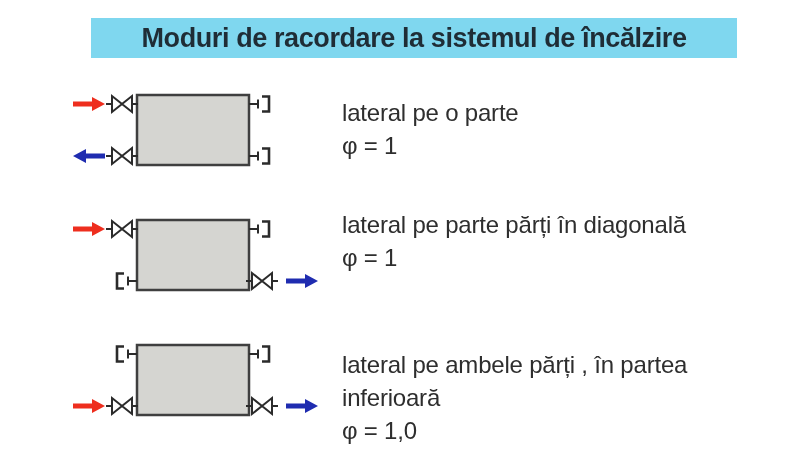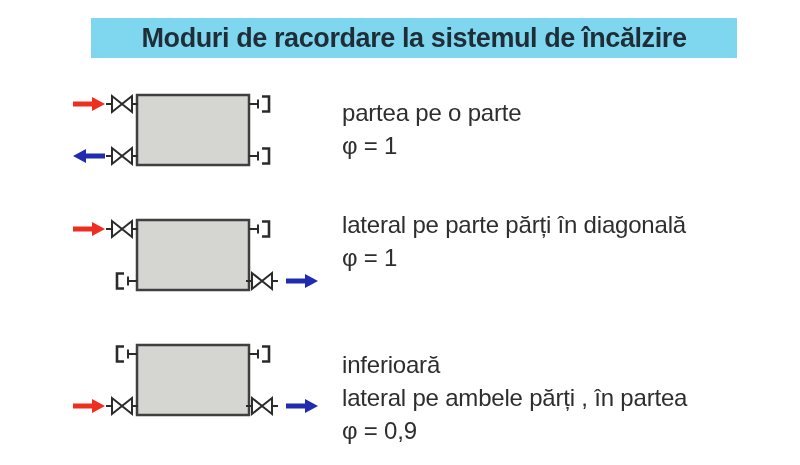--- a/index.html
+++ b/index.html
@@ -90,21 +90,21 @@
   <svg class="diagram d1" viewBox="0 0 280 84">
     <rect class="radiator" x="71" y="7" width="112" height="70"></rect>
     <use href="#arrow-r" x="7" y="16" style="fill:var(--supply-arrow,#ee2e1e)"></use>
     <use href="#valve" x="56" y="16"></use>
     <use href="#arrow-l" x="7" y="68" style="fill:var(--return-arrow,#1f2cb0)"></use>
     <use href="#valve" x="56" y="68"></use>
     <use href="#plug-r" x="183" y="16"></use>
     <use href="#plug-r" x="183" y="68"></use>
   </svg>
   <div class="caption c1">
-    <div>partea pe o parte</div>
+    <div>lateral pe o parte</div>
     <div>φ = 1</div>
   </div>
 
   <svg class="diagram d2" viewBox="0 0 280 84">
     <rect class="radiator" x="71" y="7" width="112" height="70"></rect>
     <use href="#arrow-r" x="7" y="16" style="fill:var(--supply-arrow,#ee2e1e)"></use>
     <use href="#valve" x="56" y="16"></use>
     <use href="#plug-r" x="183" y="16"></use>
     <use href="#plug-l" x="71" y="68"></use>
     <use href="#valve" x="196" y="68"></use>
@@ -118,18 +118,18 @@
   <svg class="diagram d3" viewBox="0 0 280 84">
     <rect class="radiator" x="71" y="7" width="112" height="70"></rect>
     <use href="#plug-l" x="71" y="16"></use>
     <use href="#plug-r" x="183" y="16"></use>
     <use href="#arrow-r" x="7" y="68" style="fill:var(--supply-arrow,#ee2e1e)"></use>
     <use href="#valve" x="56" y="68"></use>
     <use href="#valve" x="196" y="68"></use>
     <use href="#arrow-r" x="220" y="68" style="fill:var(--return-arrow,#1f2cb0)"></use>
   </svg>
   <div class="caption c3">
+    <div>lateral pe ambele părți , în partea</div>
     <div>inferioară</div>
-    <div>lateral pe ambele părți , în partea</div>
-    <div>φ = 0,9</div>
+    <div>φ = 1,0</div>
   </div>
 
 </div>
 
 </body></html>

